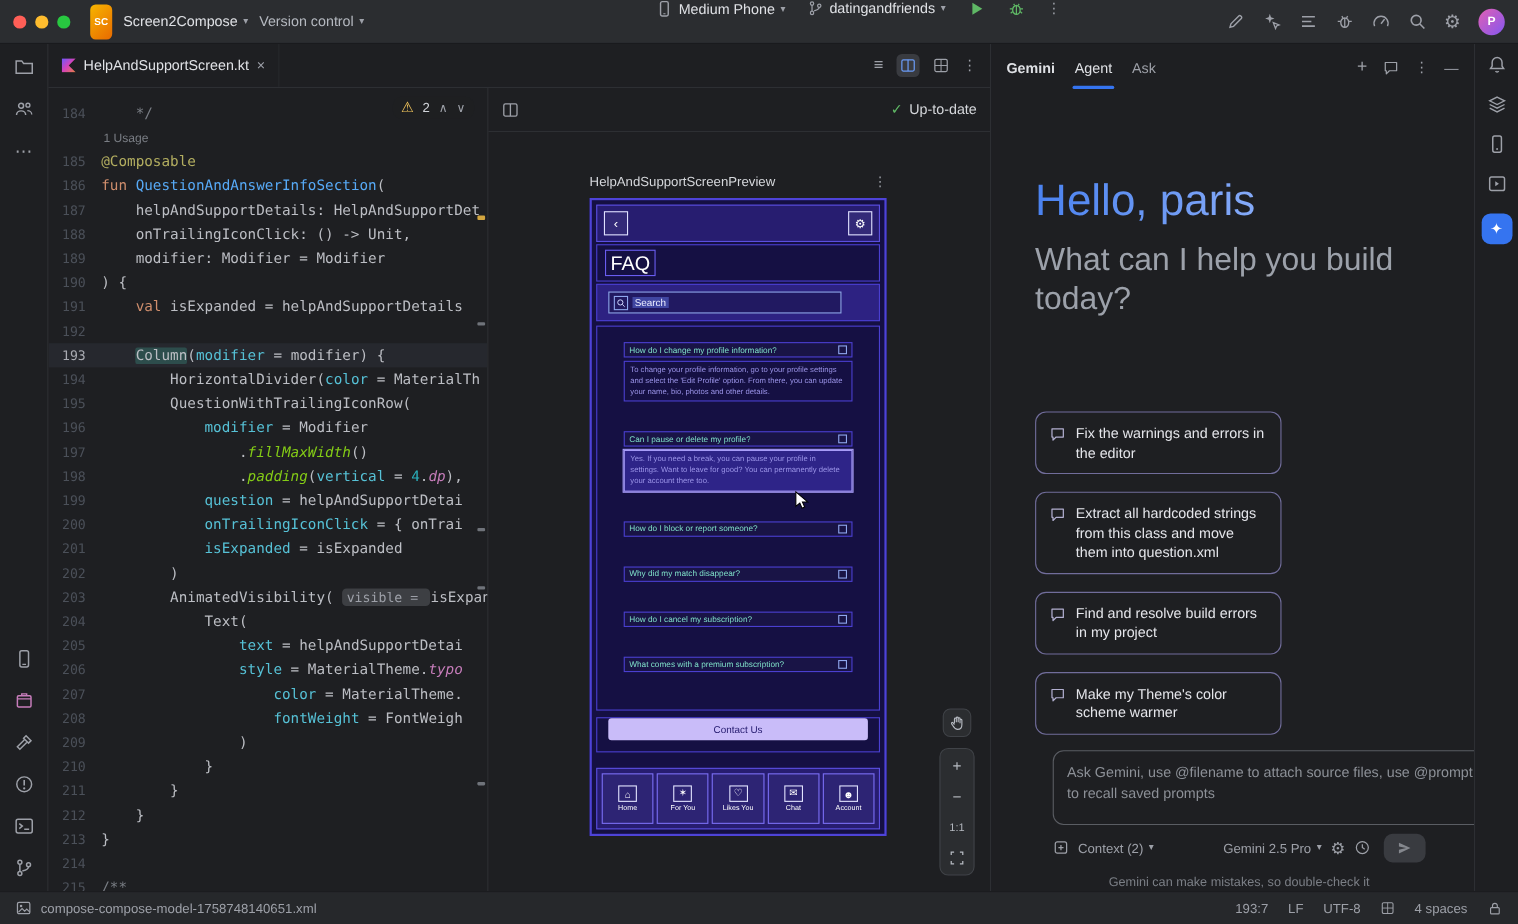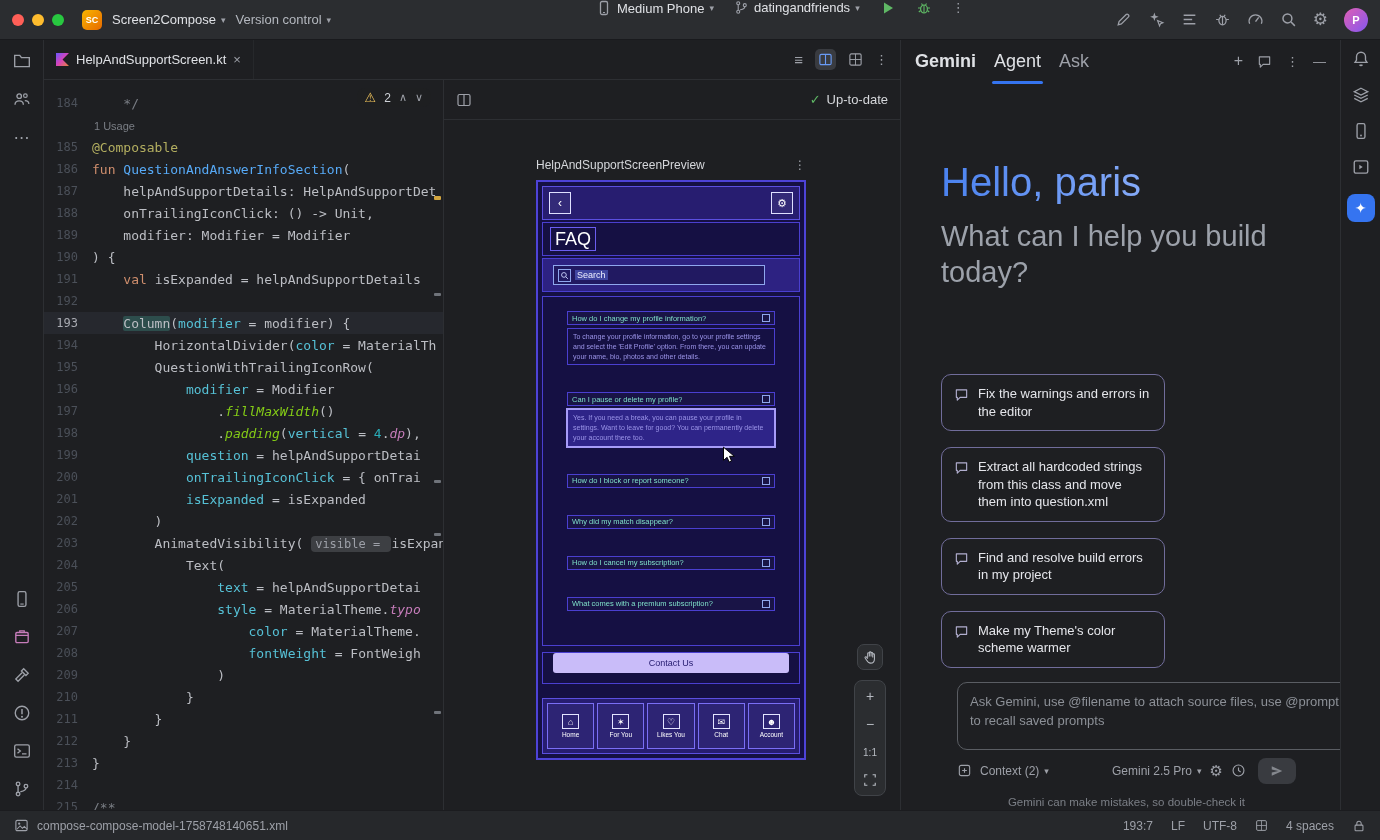--- a/index.html
+++ b/index.html
@@ -12,21 +12,21 @@
   .icon { display:inline-flex; align-items:center; justify-content:center; color:#9da0a8; }
   .icon svg { display:block; }
   .glyph { color:#9da0a8; }
 
   
   .titlebar { position:relative; height:40px; background:#2b2d30; display:flex; align-items:center;
     padding:0 12px; gap:10px; flex:none; border-bottom:1px solid #191a1d; }
   .lights { display:flex; gap:8px; margin-right:8px; }
   .light { width:12px; height:12px; border-radius:50%; }
   .l-red{background:#ff5f57}.l-yellow{background:#febc2e}.l-green{background:#28c840}
-  .app-logo { width:20px; height:20px; border-radius:5px; background:linear-gradient(135deg,#f7b500,#e86a00);
+  .app-logo { width:20px; height:32px; border-radius:5px; background:linear-gradient(135deg,#f7b500,#e86a00);
     color:#fff; font-size:9px; font-weight:bold; display:flex; align-items:center; justify-content:center; }
   .tb-item { display:flex; align-items:center; gap:5px; color:#dfe1e5; font-size:13px; cursor:default; }
   .tb-item .chev { font-size:9px; color:#9da0a8; }
   .tb-muted { color:#b4b8bf; }
   .tb-center { position:absolute; left:596px; top:0; height:100%; display:flex; align-items:flex-start; gap:20px; }
   .tb-right { margin-left:auto; display:flex; align-items:center; gap:16px; }
   .avatar { width:24px; height:24px; border-radius:50%; background:linear-gradient(135deg,#e05fb4,#8457f0);
     color:#fff; font-size:11px; font-weight:bold; display:flex; align-items:center; justify-content:center; }
 
   
@@ -120,21 +120,21 @@
   .zgroup { display:flex; flex-direction:column; gap:2px; background:#2b2d30; border:1px solid #404348;
     border-radius:8px; padding:2px; }
   .zgroup .zbtn { border:none; background:transparent; }
   .z11 { font-size:10px; }
 
   .cursor { position:absolute; left:278px; top:326px; z-index:50; }
 
   
   .gemini { width:440px; flex:none; border-left:1px solid #2d2f33; display:flex; flex-direction:column; }
   .g-header { height:42px; flex:none; display:flex; align-items:center; gap:18px; padding:0 14px; }
-  .gtab { font-size:18px; color:#9da0a8; position:relative; }
+  .gtab { font-size:13px; color:#9da0a8; position:relative; }
   .gtab.title { font-weight:bold; color:#dfe1e5; }
   .gtab.active { color:#dfe1e5; }
   .gtab.active::after { content:""; position:absolute; left:-2px; right:-2px; bottom:-12px; height:3px;
     background:#3574f0; border-radius:2px; }
   .g-header-icons { margin-left:auto; display:flex; align-items:center; gap:14px; color:#9da0a8; }
   .g-body { flex:1; padding:76px 28px 0 40px; overflow:hidden; display:flex; flex-direction:column; }
   .greeting { font-size:40px; line-height:48px; font-weight:400; width:max-content;
     background:linear-gradient(90deg,#4a82f0,#85aaf8); -webkit-background-clip:text; background-clip:text; color:transparent; }
   .subtitle { font-size:29px; line-height:36px; color:#9ca1aa; margin-top:12px; width:330px; font-weight:400; }
   .cards { margin-top:84px; display:flex; flex-direction:column; gap:16px; width:224px; }

